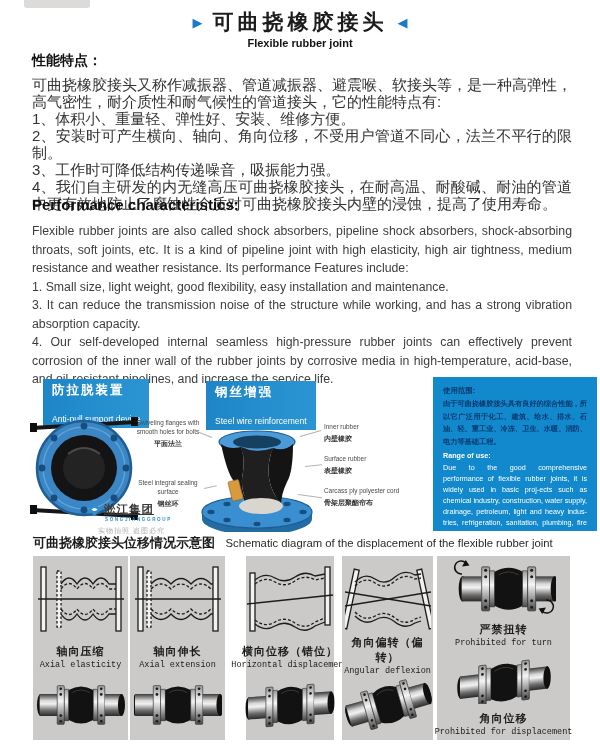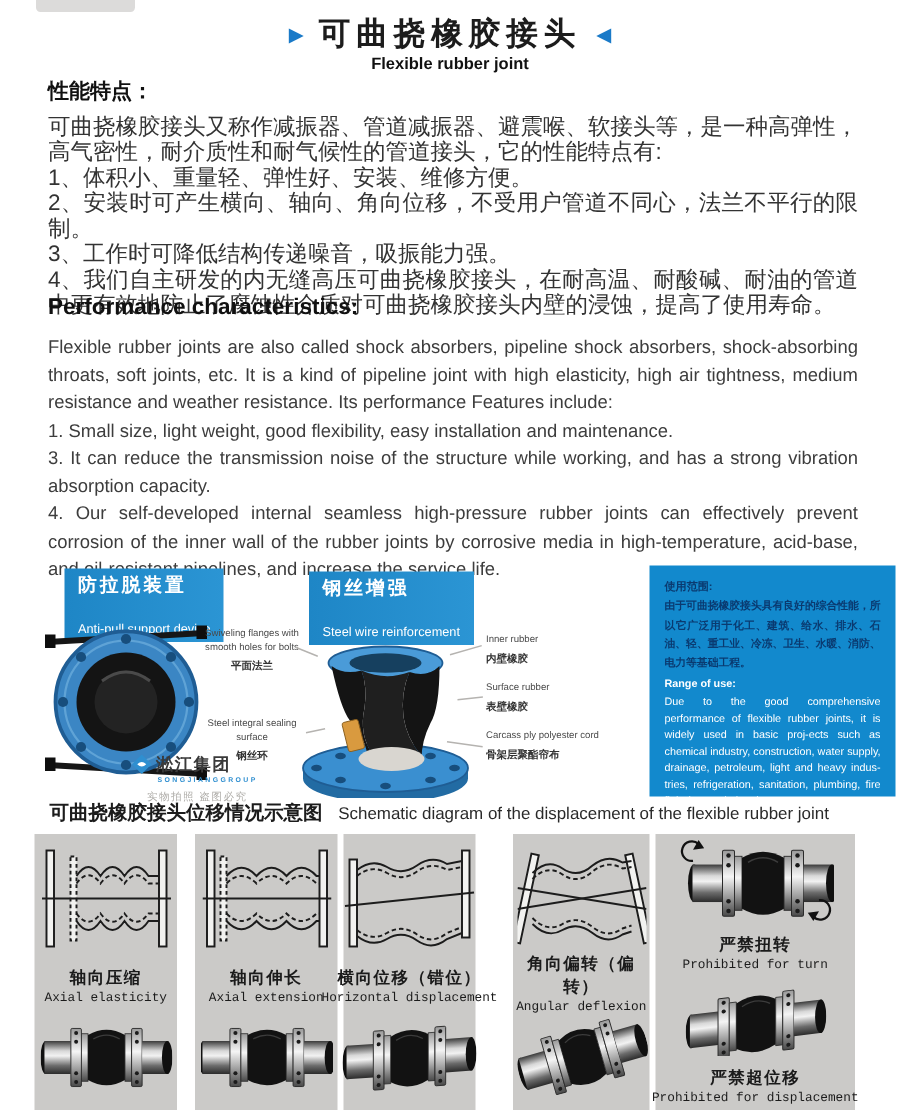--- a/index.html
+++ b/index.html
@@ -27,21 +27,21 @@
 
   
   .strip{ position:absolute; top:370px; left:0; width:600px; height:165px;padding-left:12px; }
   .blue-tag{ position:absolute; background:linear-gradient(90deg,#1e86c6,#2b95d4);
     color:#fff; padding:3px 9px 4px; }
   .blue-tag .t-zh{ font-size:12.5px; font-weight:bold; letter-spacing:2px; }
   .blue-tag .t-en{ font-size:8.5px; margin-top:15px; }
   .photo-wrap{ position:absolute; left:30px; top:34px; width:108px; height:128px; }
   .watermark{ position:absolute; left:58px; top:98px; width:110px; }
   .wm-row{ display:flex; align-items:center; gap:3px; }
-  .wm-zh{ font-size:11.5px; font-weight:bold; color:#3a3a3a; letter-spacing:1px; }
+  .wm-zh{ font-size:11.5px; font-weight:bold; color:#3a3a3a; letter-spacing:1px;text-decoration:underline; }
   .wm-en{ font-size:4.6px; color:#2f8fd0; letter-spacing:1.6px; font-weight:bold; margin-left:17px; }
   .wm-note{ font-size:7px; color:#aeaca8; margin-top:4px; margin-left:10px; letter-spacing:1px; }
   .callout{ position:absolute; }
   .callout .c-en{ font-size:6.4px; color:#4a4a4a; line-height:1.45; }
   .callout .c-zh{ font-size:7px; font-weight:bold; color:#333; margin-top:2px; }
   .callout.right-side .c-zh{ margin-top:3px; }
   .lead{ position:absolute; height:1px; background:#b5b3b0; transform-origin:left center; }
   .range-box{ position:absolute; left:433px; top:7px; width:164px; height:154px;
     background:#1289cd; padding:9px 10px; }
   .rb-title-zh{ font-size:7.4px; font-weight:bold; color:#0a3a70; }
@@ -243,21 +243,21 @@
   </div>
 </div>
 
 <div class="diag-heading">
   <span class="dh-zh">可曲挠橡胶接头位移情况示意图</span>
   <span class="dh-en">Schematic diagram of the displacement of the flexible rubber joint</span>
 </div>
 
 <div class="panels">
 
-  <div class="panel" style="left:23px; width:95px;">
+  <div class="panel" style="left:33px; width:95px;">
     <svg width="86" height="70" viewBox="0 0 86 70" stroke="#1c1c1c" fill="none" stroke-width="1.3">
       <rect x="3" y="3" width="5" height="64" fill="#f2f2f0"></rect>
       <rect x="19" y="7" width="4" height="56" fill="#f2f2f0" stroke-dasharray="2.5,2"></rect>
       <rect x="78" y="3" width="5" height="64" fill="#f2f2f0"></rect>
       <line x1="0" y1="35" x2="86" y2="35"></line>
       <path d="M23,20 Q31,8 39,20 Q47,8 55,20 Q63,8 71,20 L78,20"></path>
       <path d="M23,25 Q31,14 39,25 Q47,14 55,25 Q63,14 71,25 L78,25" stroke-dasharray="3,2"></path>
       <path d="M23,50 Q31,62 39,50 Q47,62 55,50 Q63,62 71,50 L78,50"></path>
       <path d="M23,45 Q31,56 39,45 Q47,56 55,45 Q63,56 71,45 L78,45" stroke-dasharray="3,2"></path>
     </svg>
@@ -283,21 +283,21 @@
     </svg>
     <div class="plabel">
       <div class="pl-zh">轴向伸长</div>
       <div class="pl-en">Axial extension</div>
     </div>
     <svg width="88" height="50" viewBox="0 0 100 56">
       <use href="#jointphoto" transform="translate(50 28) scale(1.04 1) translate(-50 -28)"></use>
     </svg>
   </div>
 
-  <div class="panel" style="left:229px; width:88px;">
+  <div class="panel" style="left:246px; width:88px;">
     <svg width="94" height="70" viewBox="0 0 86 70" stroke="#1c1c1c" fill="none" stroke-width="1.3">
       <rect x="3" y="9" width="5" height="58" fill="#f2f2f0"></rect>
       <rect x="78" y="3" width="5" height="58" fill="#f2f2f0"></rect>
       <line x1="0" y1="40" x2="86" y2="31"></line>
       <path d="M8,16 Q18,8 28,14 Q38,20 48,13 Q58,6 68,12 L78,10"></path>
       <path d="M8,20 Q18,12 28,18 Q38,24 48,17 Q58,10 68,16 L78,14" stroke-dasharray="3,2"></path>
       <path d="M8,60 Q18,68 28,62 Q38,56 48,63 Q58,70 68,62 L78,58"></path>
       <path d="M8,56 Q18,64 28,58 Q38,52 48,59 Q58,66 68,58 L78,54" stroke-dasharray="3,2"></path>
     </svg>
     <div class="plabel">
@@ -342,17 +342,17 @@
       <path d="M96,59 L92,53 L100,52 Z" fill="#111"></path>
     </svg>
     <div class="plabel">
       <div class="pl-zh">严禁扭转</div>
       <div class="pl-en">Prohibited for turn</div>
     </div>
     <svg width="104" height="50" viewBox="0 0 100 56">
       <use href="#jointphoto" transform="translate(50 28) scale(1.05 1) skewY(-7) translate(-50 -24)"></use>
     </svg>
     <div class="plabel">
-      <div class="pl-zh">严禁超位移</div>
+      <div class="pl-zh">角向位移</div>
       <div class="pl-en">Prohibited for displacement</div>
     </div>
   </div>
 </div>
 
 </body></html>

